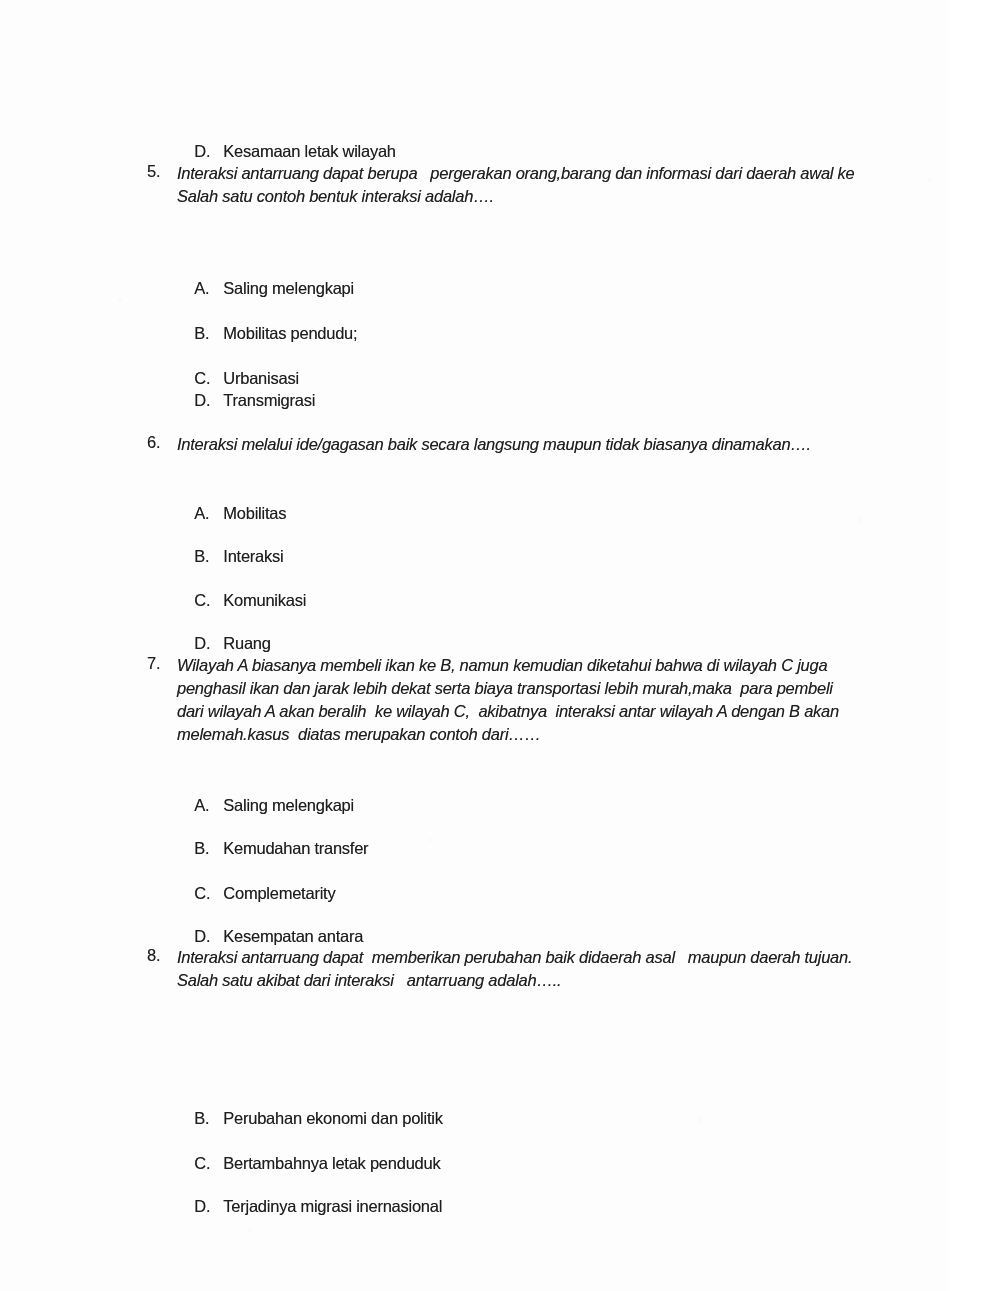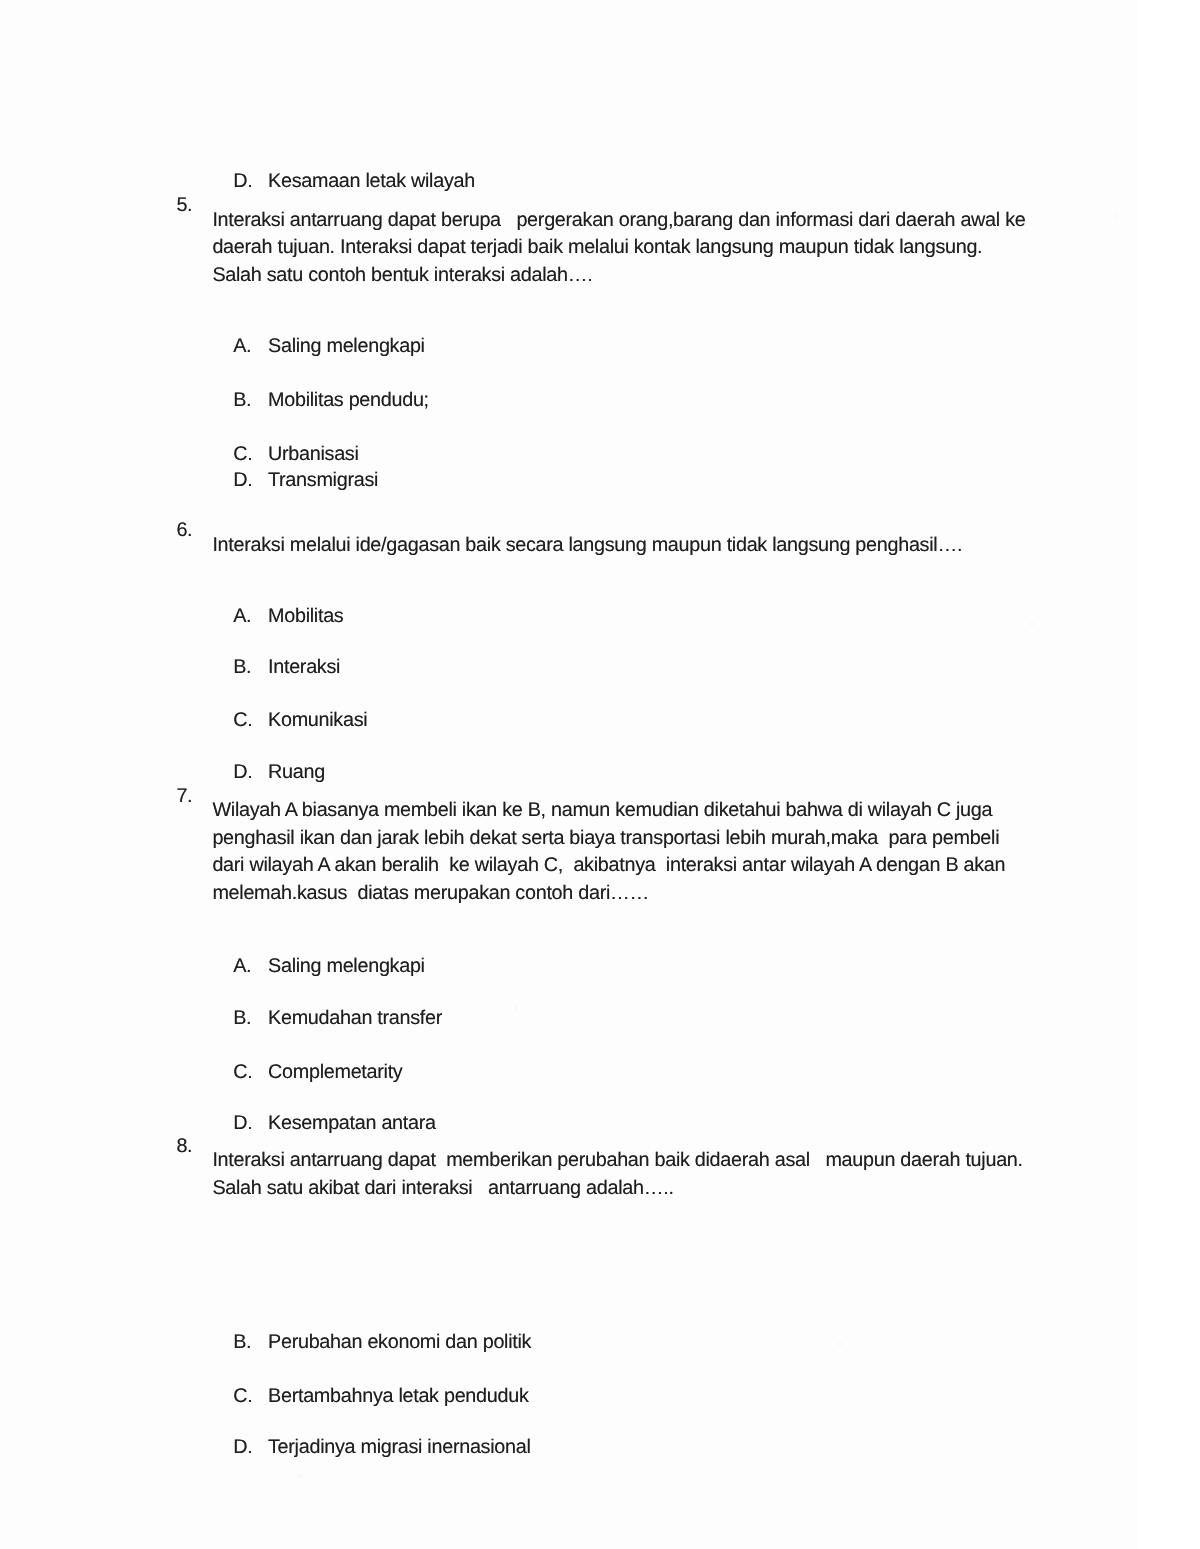--- a/index.html
+++ b/index.html
@@ -39,21 +39,22 @@
   .qnum {
     position: absolute;
     left: 147px;
     top: 0;
     height: 23px;
     line-height: 23px;
   }
   .qlines {
     position: absolute;
     left: 177px;
-    top: 12px;
+    top: 2px;
+    font-style: italic;
   }
   .qline {
     height: 23px;
     line-height: 23px;
     white-space: pre;
   }
   .option {
     position: absolute;
     left: 177px;
     height: 23px;
@@ -74,41 +75,40 @@
 <div class="page">
 
   <div class="option" style="top:117px">
     <span class="oletter">D.</span><span class="otext">Kesamaan letak wilayah</span>
   </div>
 
   <div class="question" style="top:160px">
     <span class="qnum">5.</span>
     <div class="qlines">
       <div class="qline">Interaksi antarruang dapat berupa   pergerakan orang,barang dan informasi dari daerah awal ke</div>
-      <div class="qline">daerah tujuan. Interaksi dapat terjadi baik melalui kontak langsung maupun tidak langsung.</div>
       <div class="qline">Salah satu contoh bentuk interaksi adalah….</div>
     </div>
   </div>
   <div class="option" style="top:254px">
     <span class="oletter">A.</span><span class="otext">Saling melengkapi</span>
   </div>
   <div class="option" style="top:299px">
     <span class="oletter">B.</span><span class="otext">Mobilitas pendudu;</span>
   </div>
   <div class="option" style="top:344px">
     <span class="oletter">C.</span><span class="otext">Urbanisasi</span>
   </div>
   <div class="option" style="top:366px">
     <span class="oletter">D.</span><span class="otext">Transmigrasi</span>
   </div>
 
   <div class="question" style="top:431px">
     <span class="qnum">6.</span>
     <div class="qlines">
-      <div class="qline">Interaksi melalui ide/gagasan baik secara langsung maupun tidak langsung penghasil….</div>
+      <div class="qline">Interaksi melalui ide/gagasan baik secara langsung maupun tidak biasanya dinamakan….</div>
     </div>
   </div>
   <div class="option" style="top:479px">
     <span class="oletter">A.</span><span class="otext">Mobilitas</span>
   </div>
   <div class="option" style="top:522px">
     <span class="oletter">B.</span><span class="otext">Interaksi</span>
   </div>
   <div class="option" style="top:566px">
     <span class="oletter">C.</span><span class="otext">Komunikasi</span>

